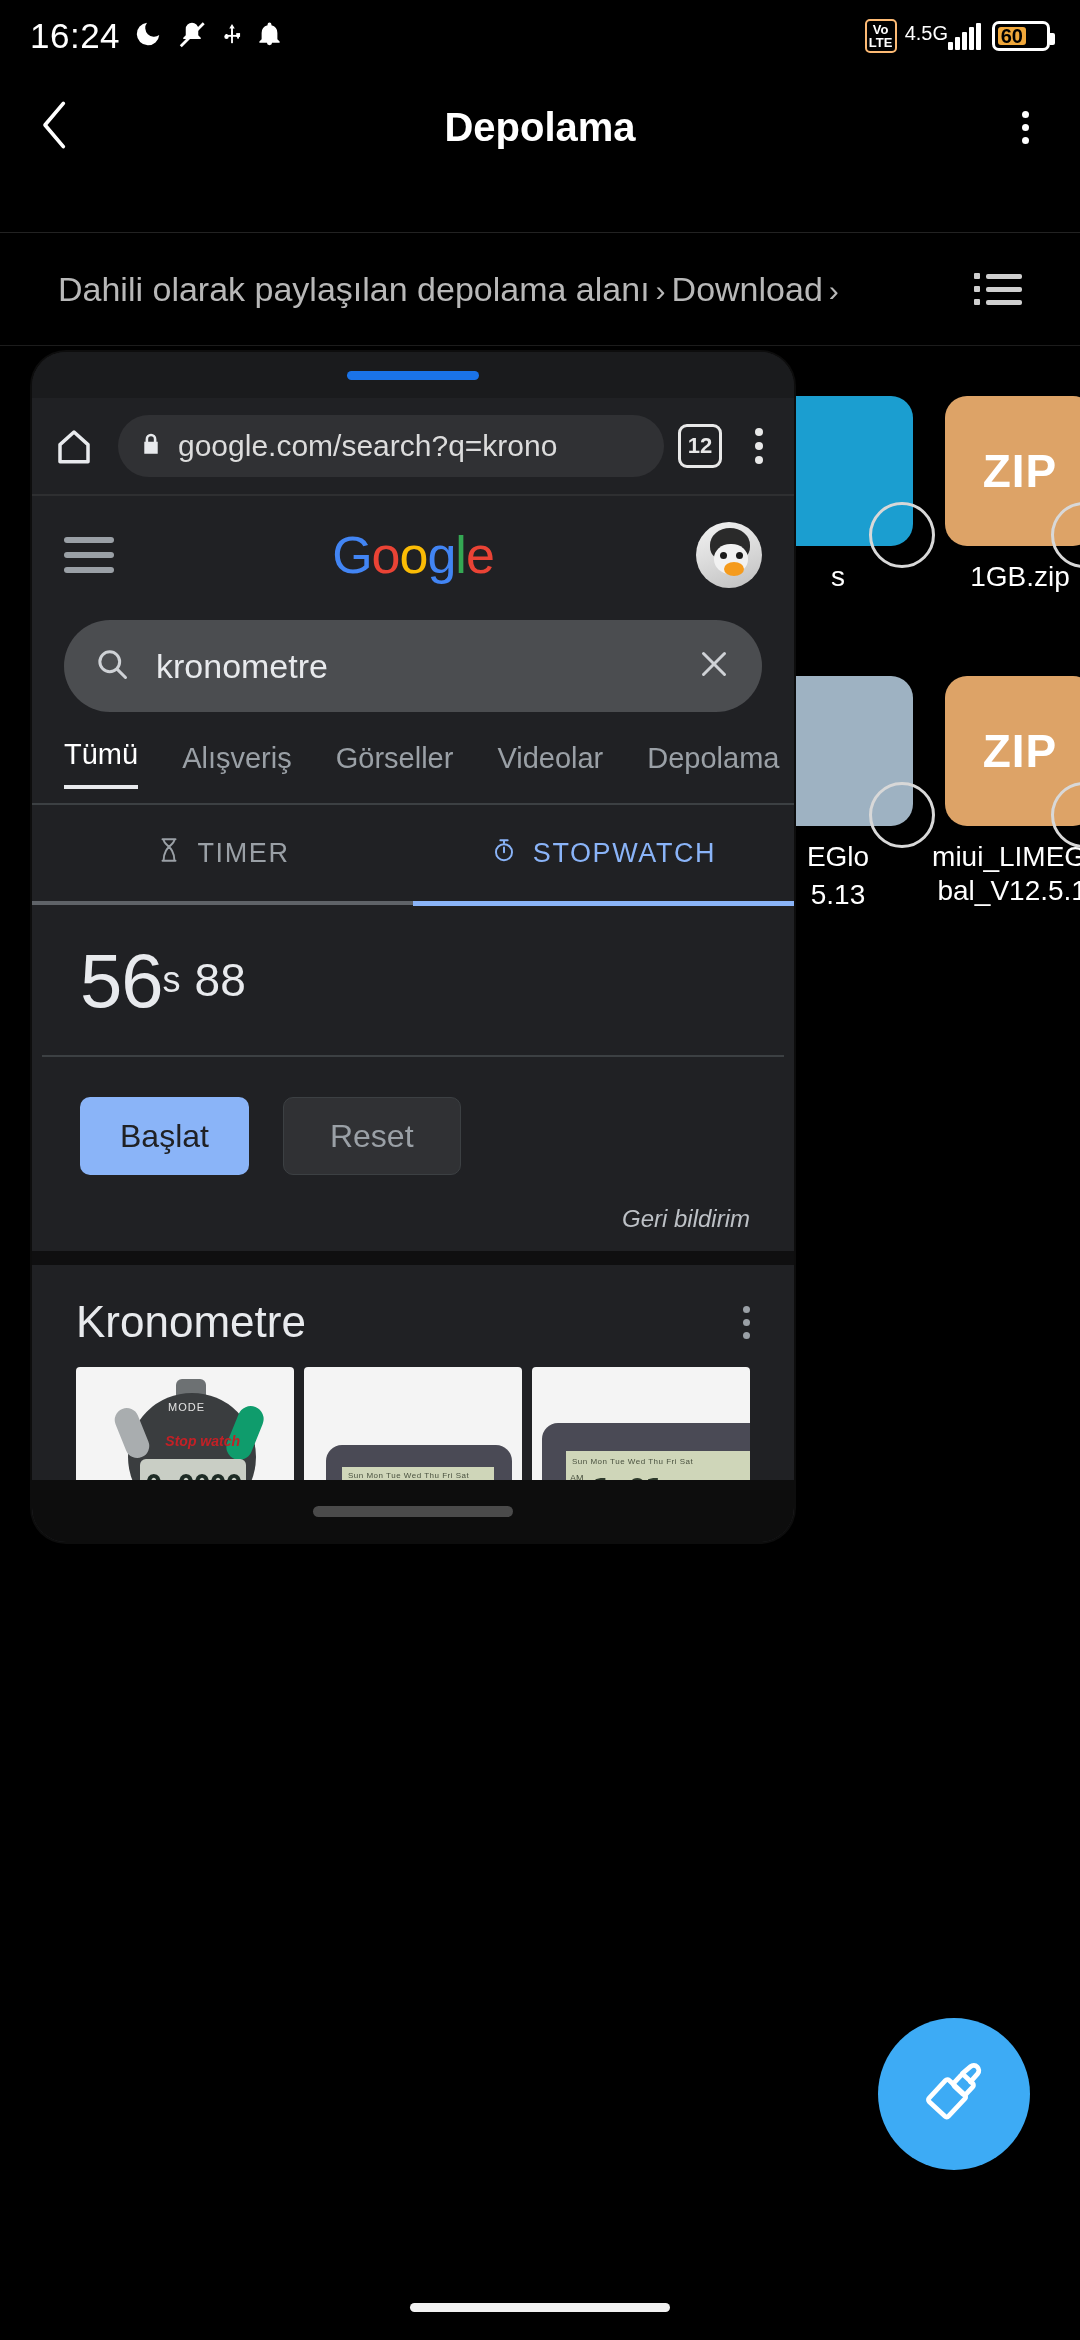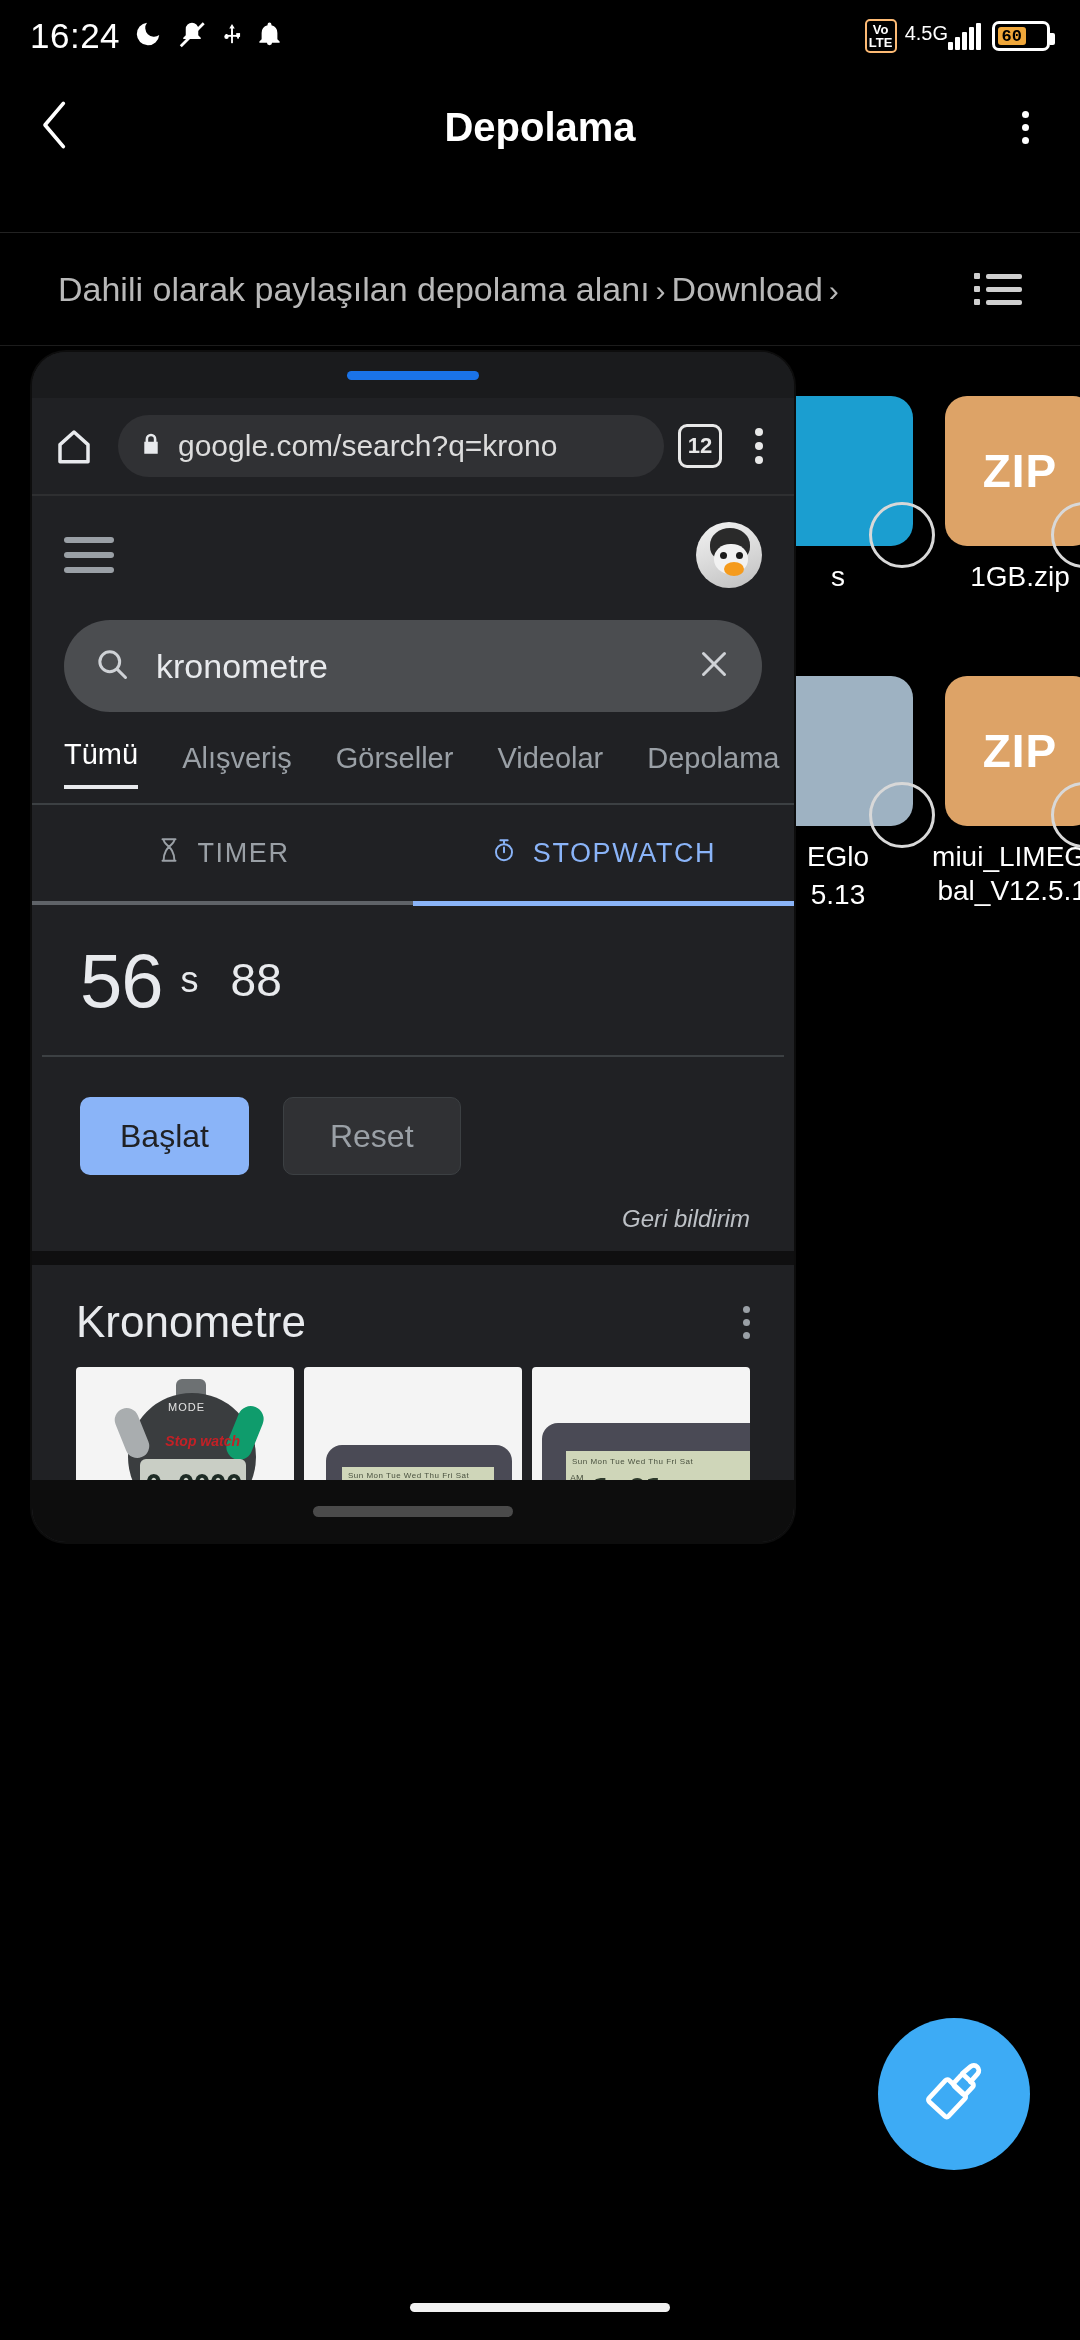--- a/index.html
+++ b/index.html
@@ -30,21 +30,21 @@
   .bars { display:flex; align-items:flex-end; gap:2px; height:26px; margin-top:1px;}
   .bars i { display:block; width:5px; background:#fff; border-radius:1px; }
   .batt {
     position:relative; width:58px; height:30px; border:3px solid #fff;
     border-radius:7px; display:flex; align-items:center; padding:3px; margin-left:5px;
   }
   .batt:after{ content:""; position:absolute; right:-8px; top:9px; width:5px; height:12px;
     background:#fff; border-radius:0 2px 2px 0; }
   .batt-fill { height:100%; background:#f0a73a; border-radius:3px; width:60%;
     display:flex; align-items:center; justify-content:center;
-    font-size:17px; font-weight:700; color:#000;font-family:Liberation Mono, monospace; }
+    font-size:20px; font-weight:700; color:#000; }
 
   
   .app-header {
     position:absolute; top:72px; left:0; width:1080px; height:110px;
     display:flex; align-items:center; background:#000;
   }
   .hdr-back { width:110px; height:110px; display:flex; align-items:center; justify-content:center; }
   .hdr-title { flex:1; text-align:center; color:#fff; font-size:40px; font-weight:700; }
   .hdr-menu { width:110px; height:110px; display:flex; align-items:center; justify-content:center; }
   .kebab { display:flex; flex-direction:column; gap:6px; align-items:center;}
@@ -141,21 +141,21 @@
   .gcard-rule { height:2px; background:#3c4043; margin-top:14px;}
 
   .swtabs { display:flex; height:96px; }
   .swtab { flex:1; display:flex; align-items:center; justify-content:center; gap:16px;
            font-size:27px; letter-spacing:1.6px; color:#9aa0a6;}
   .swtab.active { color:#8ab4f8; }
   .swunder { display:flex; height:4px;}
   .swunder i{flex:1; background:#5f6368;}
   .swunder i.on{ background:#8ab4f8; height:5px;}
 
-  .swtime { height:150px; display:flex; align-items:center; padding-left:48px; gap:18px;
+  .swtime { height:150px; display:flex; align-items:center; padding-left:48px; 
             color:#e8eaed; }
   .sw-sec { font-size:76px; font-weight:300; letter-spacing:-1px;}
   .sw-unit { font-size:36px; font-weight:300; }
   .sw-cs { font-size:46px; font-weight:300; margin-left:14px;}
 
   .swrule { height:2px; background:#3c4043; margin:0 10px;}
 
   .swbtns { display:flex; gap:34px; padding:40px 0 0 48px; }
   .btn-primary {
     background:#8ab4f8; color:#202124; font-size:32px;
@@ -383,20 +383,23 @@
   <div class="urlsep"></div>
 
   <div class="gpage">
 
     <div class="gtop">
       <span class="ghamb">
           <i></i>
           <i></i>
           <i></i>
         </span>
+      <span class="glogo">
+        <span style="color:#4285f4">G</span><span style="color:#ea4335">o</span><span style="color:#fbbc05">o</span><span style="color:#4285f4">g</span><span style="color:#34a853">l</span><span style="color:#ea4335">e</span>
+      </span>
       <span class="gavatar">
         <span class="head"></span>
           <span class="face"></span>
         <span class="eye l"></span>
           <span class="eye r"></span>
           <span class="beak"></span>
       </span>
     </div>
 
     <div class="gsearch">

